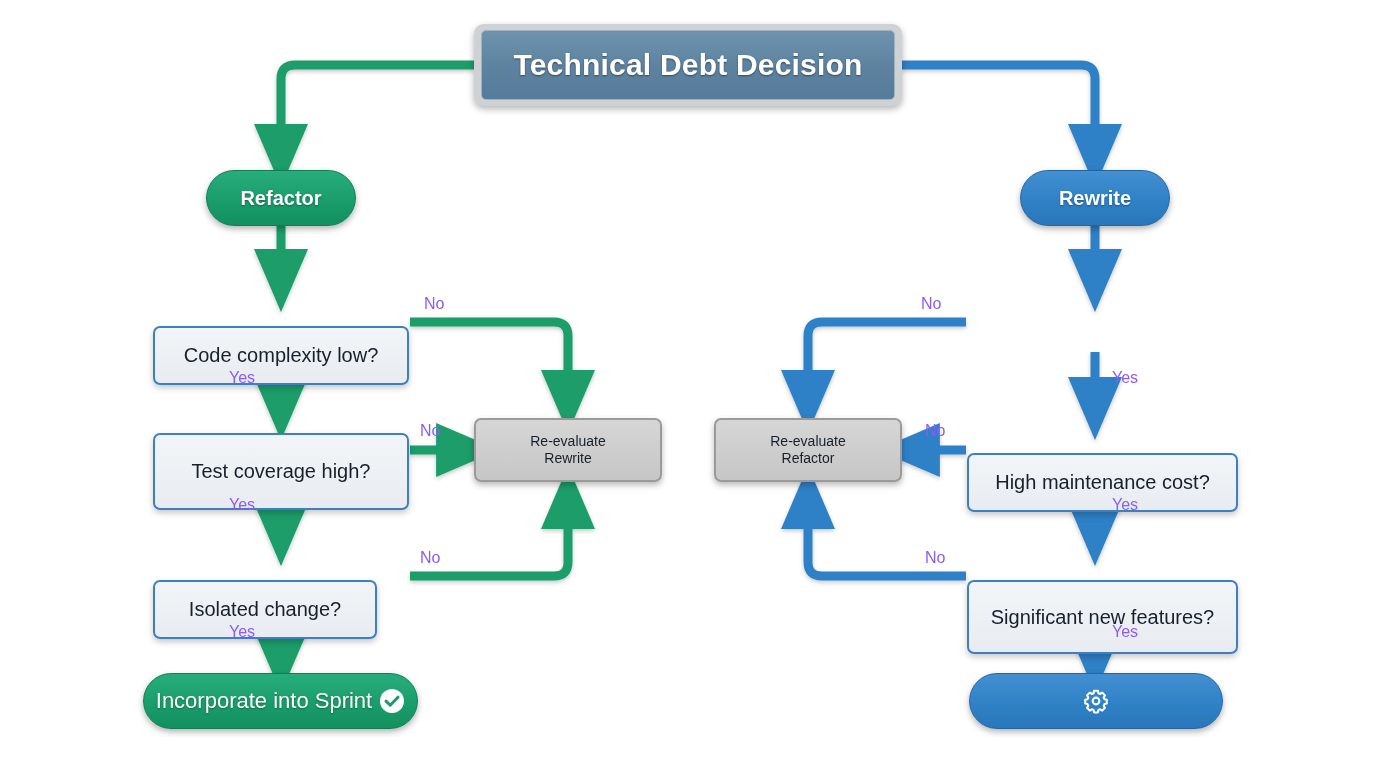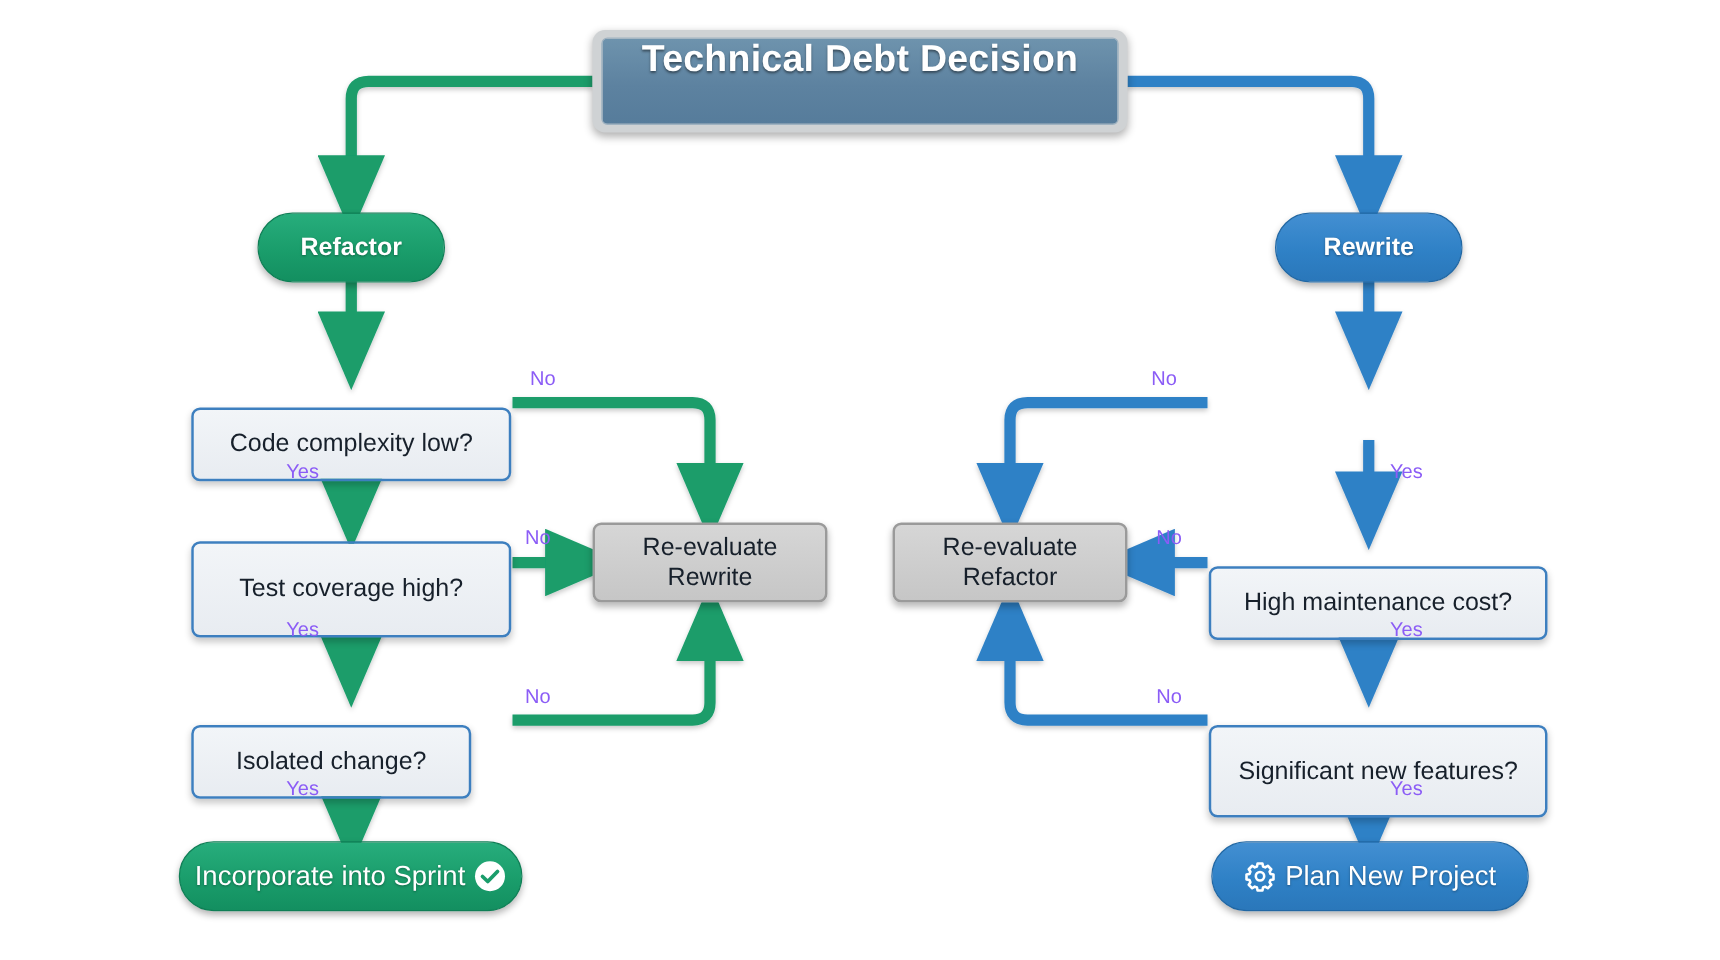--- a/index.html
+++ b/index.html
@@ -38,20 +38,21 @@
     padding: 7px;
     box-shadow: 0 3px 7px rgba(0,0,0,0.30);
   }
   .title-inner {
     width: 100%;
     height: 100%;
     border-radius: 5px;
     background: linear-gradient(180deg, #6e93ad 0%, #5d82a0 55%, #567c9b 100%);
     border: 1px solid #9fb2c0;
     display: flex;
+    align-items: center;
     justify-content: center;
   }
   .title-text {
     color: #ffffff;
     font-size: 30px;
     font-weight: bold;
     letter-spacing: .2px;
     text-shadow: 0 1px 2px rgba(0,0,0,0.45);
   }
 
@@ -90,21 +91,21 @@
     box-shadow: 0 3px 6px rgba(0,0,0,0.22);
     margin-top: 33px;
   }
 
   
   .gray-box {
     border-radius: 7px;
     background: linear-gradient(180deg, #d6d6d6 0%, #c6c6c6 100%);
     border: 2px solid #9a9a9a;
     color: #17202b;
-    font-size: 20px;
+    font-size: 14px;
     line-height: 1.22;
     box-shadow: 0 3px 6px rgba(0,0,0,0.28);
   }
 
   
   .edge-label {
     position: absolute;
     color: #8b5cf6;
     font-size: 16px;
     white-space: nowrap;
@@ -233,21 +234,20 @@
   <div class="node pill blue pill-wide" style="left:969px; top:673px; width:254px; height:56px;">
     <span class="icon">
       <svg width="26" height="26" viewBox="0 0 24 24" xmlns="http://www.w3.org/2000/svg">
         <path fill="none" stroke="#ffffff" stroke-width="1.9" stroke-linejoin="round" d="M10.2 2.6 h3.6 l.45 2.2 1.6 .67 1.9-1.2 2.55 2.55 -1.2 1.9 .67 1.6 2.2 .45 v3.6
                  l-2.2 .45 -.67 1.6 1.2 1.9 -2.55 2.55 -1.9-1.2 -1.6 .67 -.45 2.2 h-3.6
                  l-.45-2.2 -1.6-.67 -1.9 1.2 -2.55-2.55 1.2-1.9 -.67-1.6 -2.2-.45 v-3.6
                  l2.2-.45 .67-1.6 -1.2-1.9 2.55-2.55 1.9 1.2 1.6-.67 z"></path>
         <circle cx="12" cy="12" r="3.1" fill="none" stroke="#ffffff" stroke-width="1.9"></circle>
       </svg>
     </span>
-    <span class="label">Plan New Project</span>
   </div>
 
   <div class="edge-label" style="left:921px; top:295px;">No</div>
   <div class="edge-label" style="left:1112px; top:369px;">Yes</div>
 
   <div class="edge-label" style="left:925px; top:422px;">No</div>
   <div class="edge-label" style="left:1112px; top:496px;">Yes</div>
 
   <div class="edge-label" style="left:925px; top:549px;">No</div>
   <div class="edge-label" style="left:1112px; top:623px;">Yes</div>

